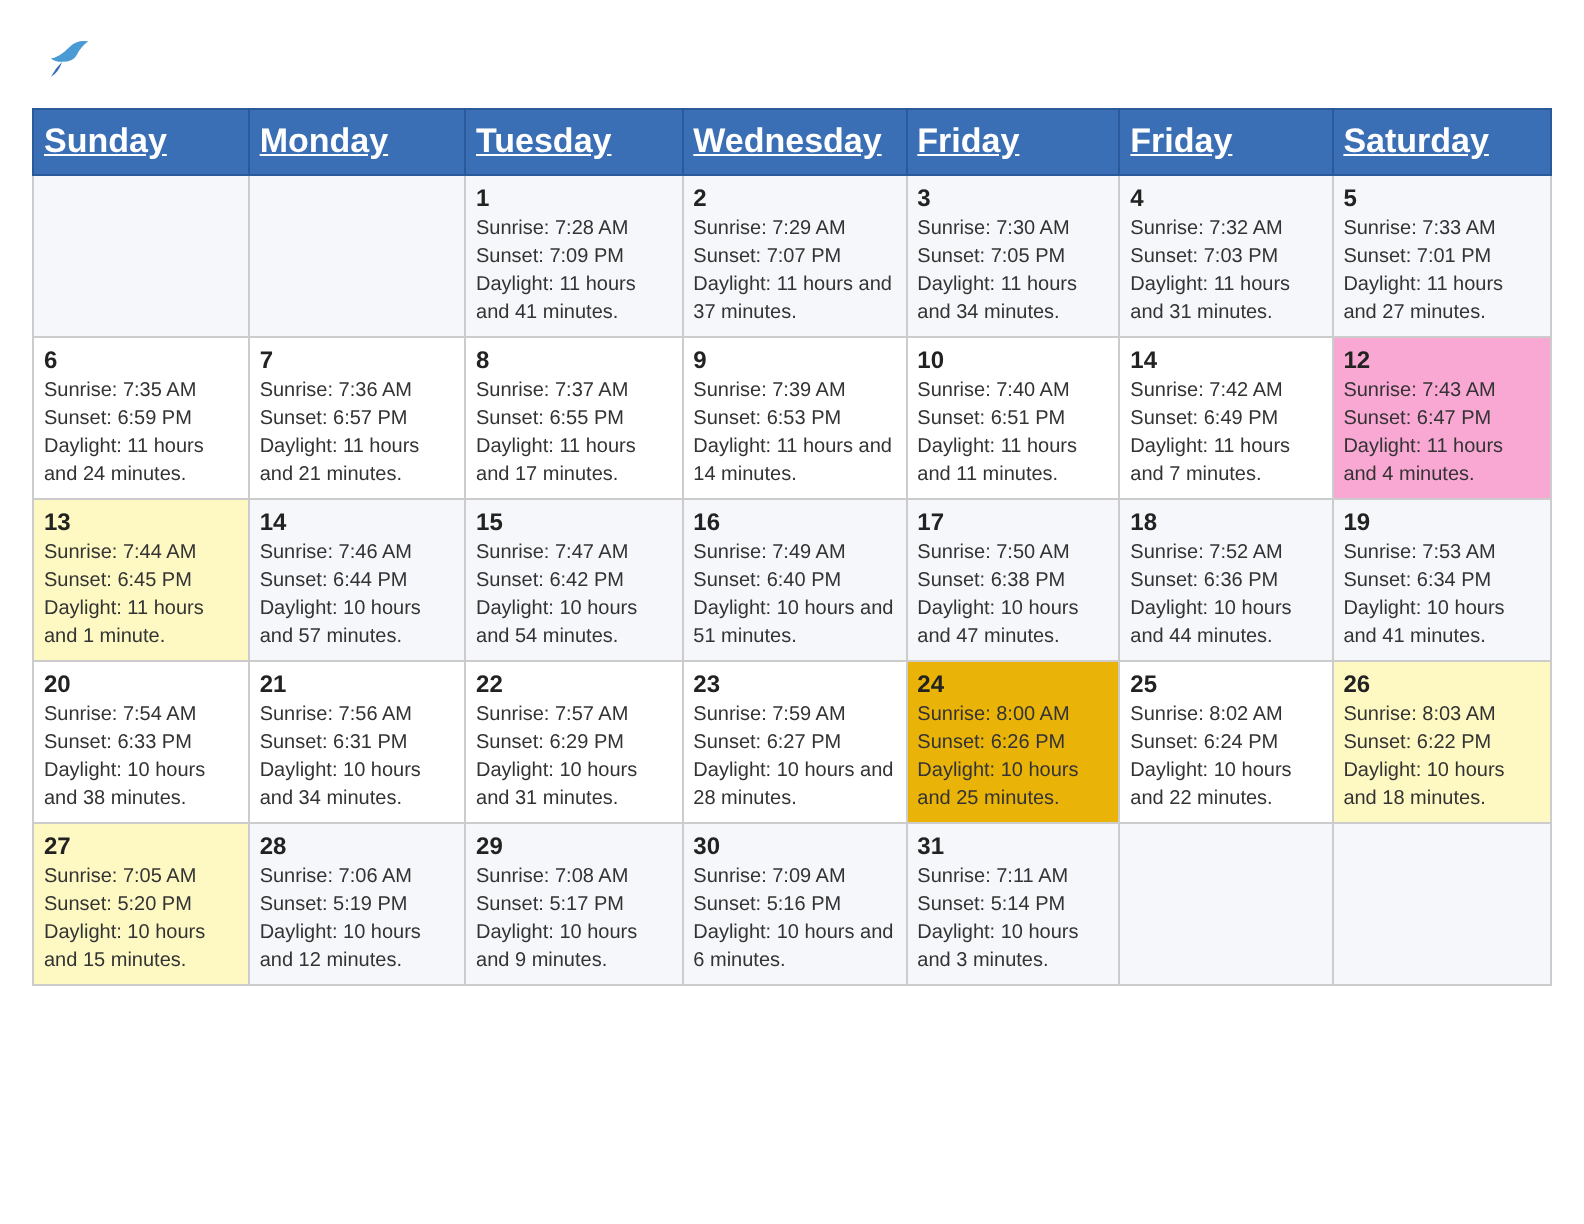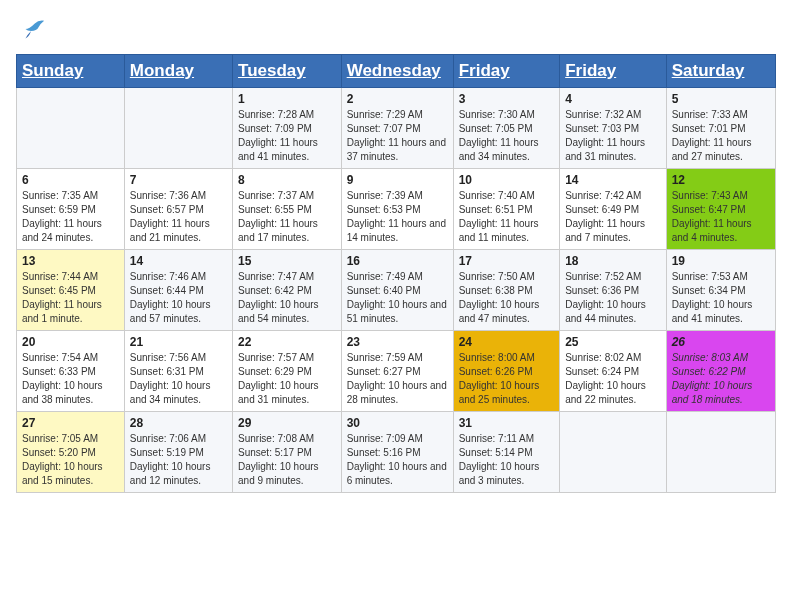--- a/index.html
+++ b/index.html
@@ -188,21 +188,21 @@
         <div class="day-info">
           Sunrise: 7:40 AM<br>Sunset: 6:51 PM<br>Daylight: 11 hours and 11 minutes.
         </div>
         </td>
         <td style="background: rgb(255, 255, 255);">
           <span class="day-num">14</span>
         <div class="day-info">
           Sunrise: 7:42 AM<br>Sunset: 6:49 PM<br>Daylight: 11 hours and 7 minutes.
         </div>
         </td>
-        <td style="background: #84cc16;">
+        <td style="background: #f9a8d4;">
           <span class="day-num">12</span>
         <div class="day-info">
           Sunrise: 7:43 AM<br>Sunset: 6:47 PM<br>Daylight: 11 hours and 4 minutes.
         </div>
         </td>
       </tr>
       <tr>
         <td style="background: #fef9c3;">
           <span class="day-num">13</span>
         <div class="day-info">
@@ -276,21 +276,21 @@
         <div class="day-info">
           Sunrise: 8:00 AM<br>Sunset: 6:26 PM<br>Daylight: 10 hours and 25 minutes.
         </div>
         </td>
         <td style="background: rgb(255, 255, 255);">
           <span class="day-num">25</span>
         <div class="day-info">
           Sunrise: 8:02 AM<br>Sunset: 6:24 PM<br>Daylight: 10 hours and 22 minutes.
         </div>
         </td>
-        <td style="background: #d946ef; font-style: italic;">
+        <td style="background: #fef9c3;">
           <span class="day-num">26</span>
         <div class="day-info">
           Sunrise: 8:03 AM<br>Sunset: 6:22 PM<br>Daylight: 10 hours and 18 minutes.
         </div>
         </td>
       </tr>
       <tr>
         <td style="background: #fef9c3;">
           <span class="day-num">27</span>
         <div class="day-info">

